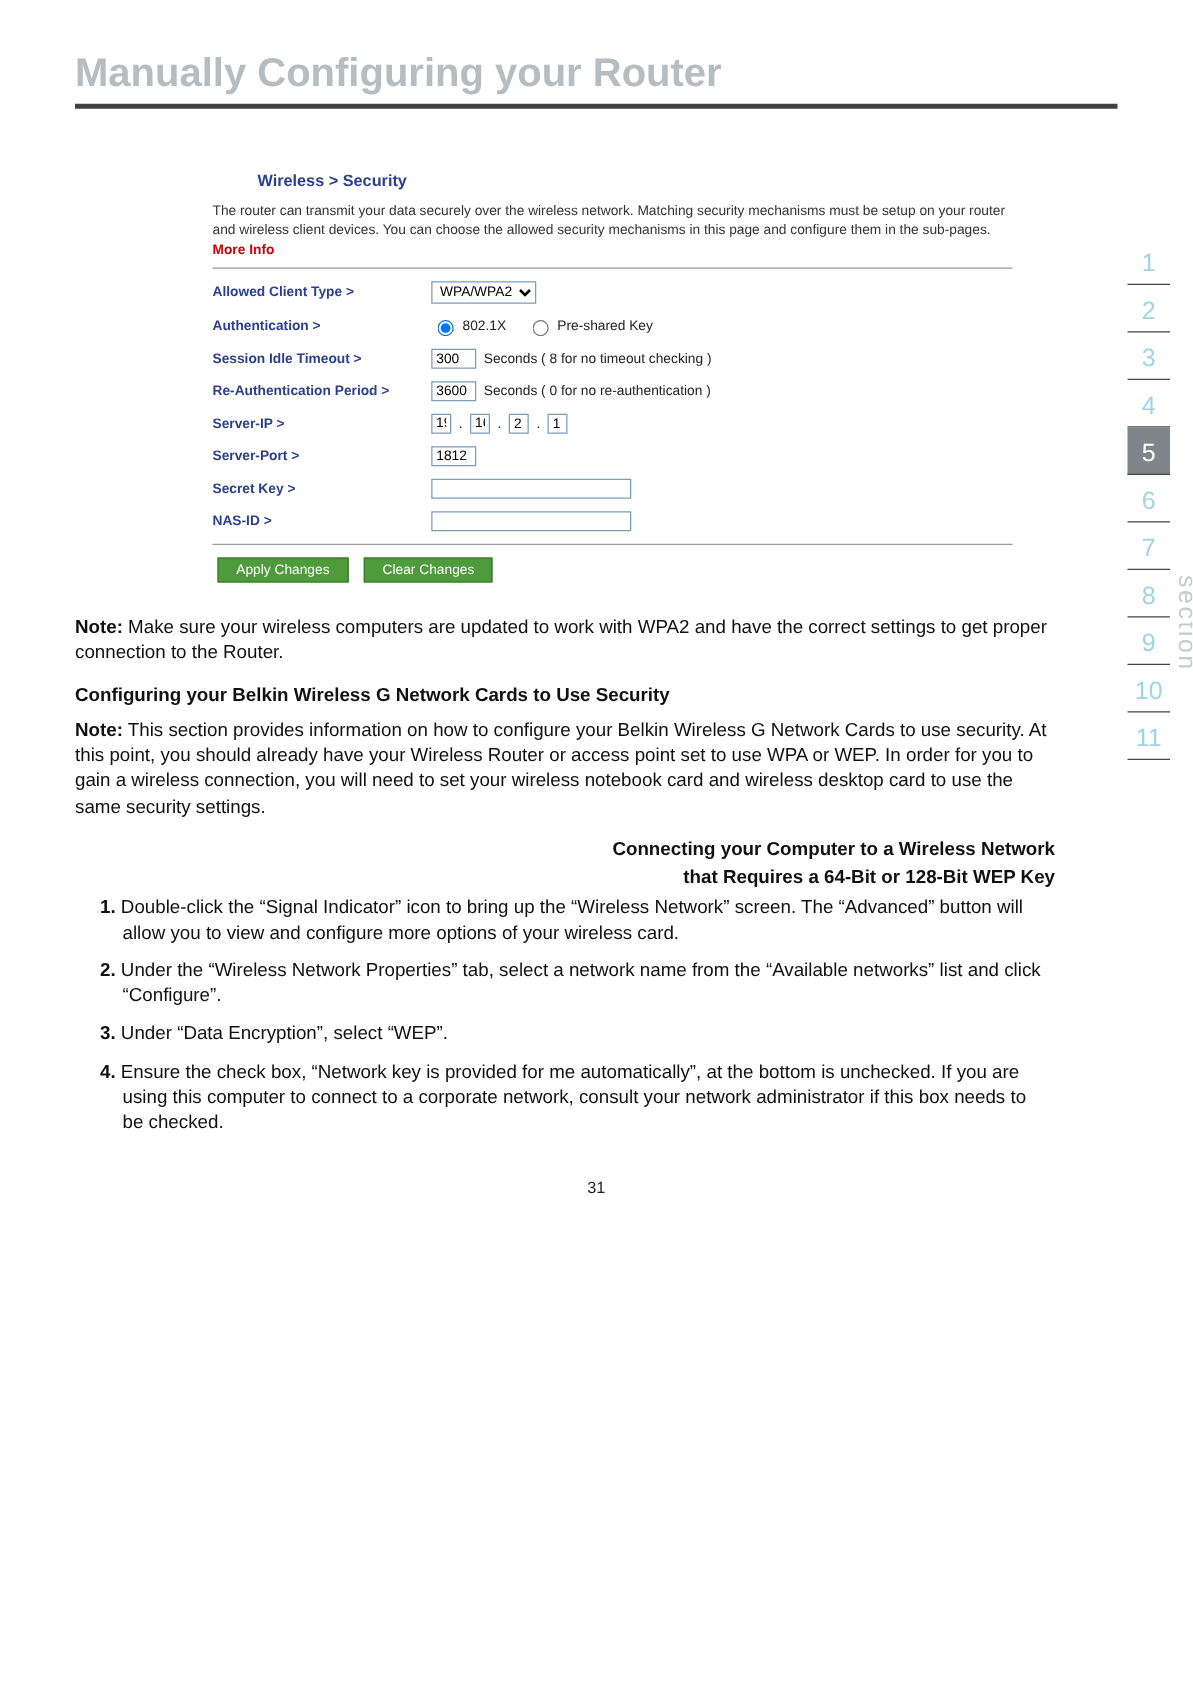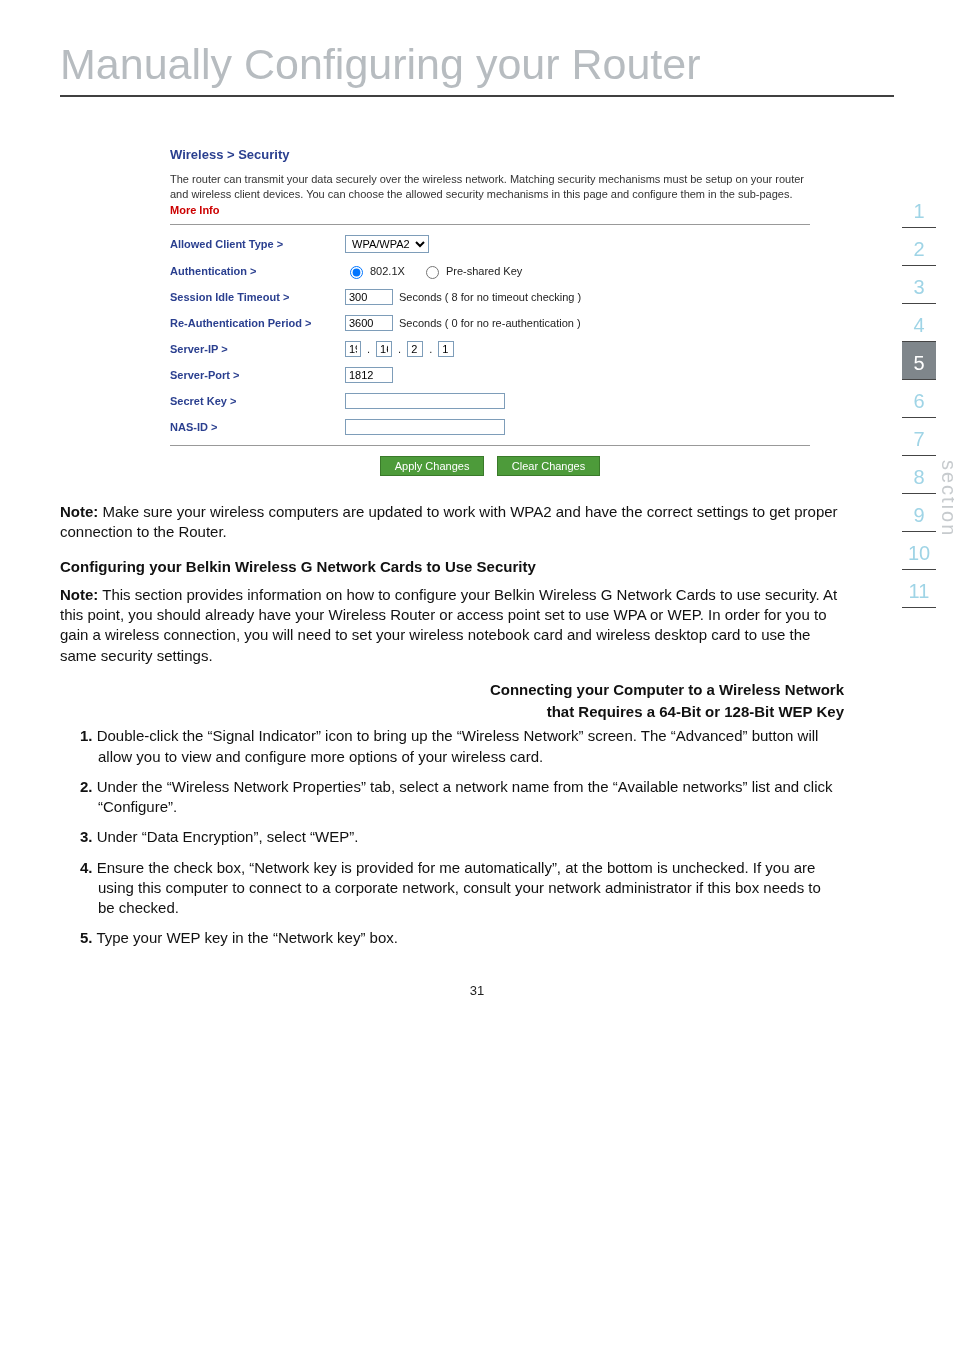--- a/index.html
+++ b/index.html
@@ -9,24 +9,24 @@
     background: #fff;
     color: #222;
     width: 954px;
   }
   .page {
     padding: 40px 60px 60px 60px;
     box-sizing: border-box;
     position: relative;
   }
   .page-title {
-    font-size: 43px;
+    font-size: 32px;
     color: #b7bcc0;
-    font-weight: 400;
-    border-bottom: 2px solid #404040;
+    font-weight: 700;
+    border-bottom: 4px solid #404040;
     padding-bottom: 6px;
     margin-bottom: 50px;
   }
 
   
   .side-nav {
     position: absolute;
     right: 18px;
     top: 190px;
     width: 34px;
@@ -56,20 +56,21 @@
   
   .panel-wrap {
     margin-left: 110px;
     width: 640px;
   }
   .panel-crumb {
     color: #2a3f8f;
     font-weight: bold;
     font-size: 13px;
     margin-bottom: 10px;
+    margin-left: 36px;
   }
   .panel-desc {
     font-size: 11px;
     line-height: 1.4;
     margin-bottom: 6px;
     color: #333;
   }
   .panel-desc .more {
     color: #c00;
     font-weight: bold;
@@ -95,26 +96,25 @@
     padding: 1px 2px;
   }
   .txt {
     font-size: 11px;
     border: 1px solid #7e9db9;
     padding: 1px 3px;
     background: #fff;
     box-sizing: border-box;
   }
   .txt.s { width: 16px; }
-  .txt.m { width: 48px; }
+  .txt.m { width: 36px; }
   .txt.l { width: 160px; }
   .radio-lbl { font-size: 11px; margin-right: 10px; display:inline-flex; align-items:center; gap:4px;}
   .hint { font-size: 11px; color: #222; }
   .btn-row {
-    text-align: center;
     margin: 0 0 6px 0;
   }
   .rbtn {
     display: inline-block;
     background: #4d9b3a;
     color: #fff;
     font-size: 11px;
     padding: 3px 14px;
     border: 1px solid #3a7a2a;
     margin: 0 4px;
@@ -270,18 +270,17 @@
     <p><span class="bold">Note:</span><span> This section provides information on how to configure your Belkin Wireless G Network Cards to use security. At this point, you should already have your Wireless Router or access point set to use WPA or WEP. In order for you to gain a wireless connection, you will need to set your wireless notebook card and wireless desktop card to use the same security settings.</span></p>
 
     <div class="doc-sub">Connecting your Computer to a Wireless Network</div>
     <div class="doc-sub" style="margin-top:0">that Requires a 64-Bit or 128-Bit WEP Key</div>
 
     <ol>
       <li><span class="num">1.</span><span> Double-click the “Signal Indicator” icon to bring up the “Wireless Network” screen. The “Advanced” button will allow you to view and configure more options of your wireless card.</span></li>
       <li><span class="num">2.</span><span> Under the “Wireless Network Properties” tab, select a network name from the “Available networks” list and click “Configure”.</span></li>
       <li><span class="num">3.</span><span> Under “Data Encryption”, select “WEP”.</span></li>
       <li><span class="num">4.</span><span> Ensure the check box, “Network key is provided for me automatically”, at the bottom is unchecked. If you are using this computer to connect to a corporate network, consult your network administrator if this box needs to be checked.</span></li>
-      <li><span class="num">5.</span><span> Type your WEP key in the “Network key” box.</span></li>
     </ol>
   </div>
 
   <div class="pagenum">31</div>
 </div>
 
 </body></html>

